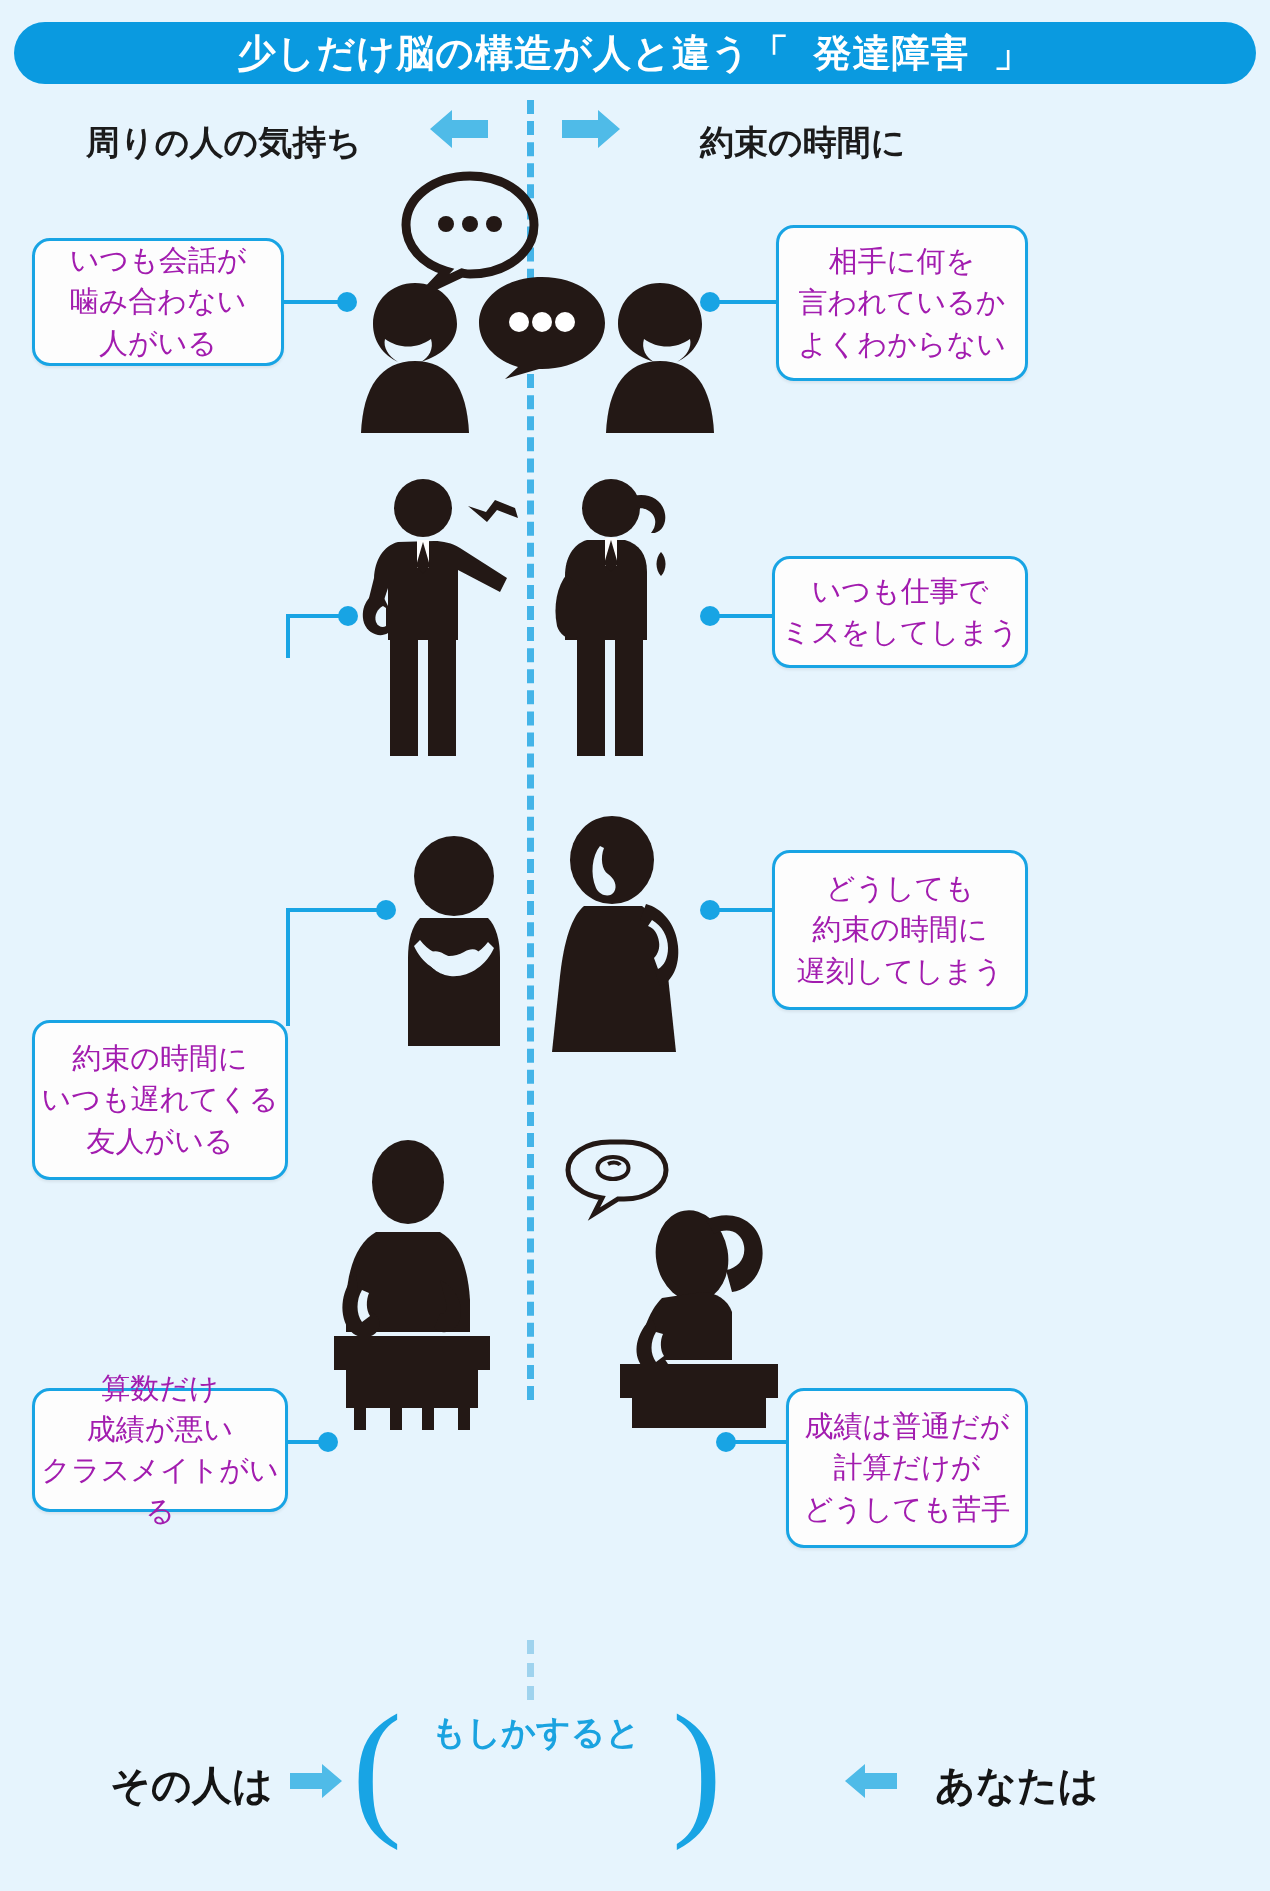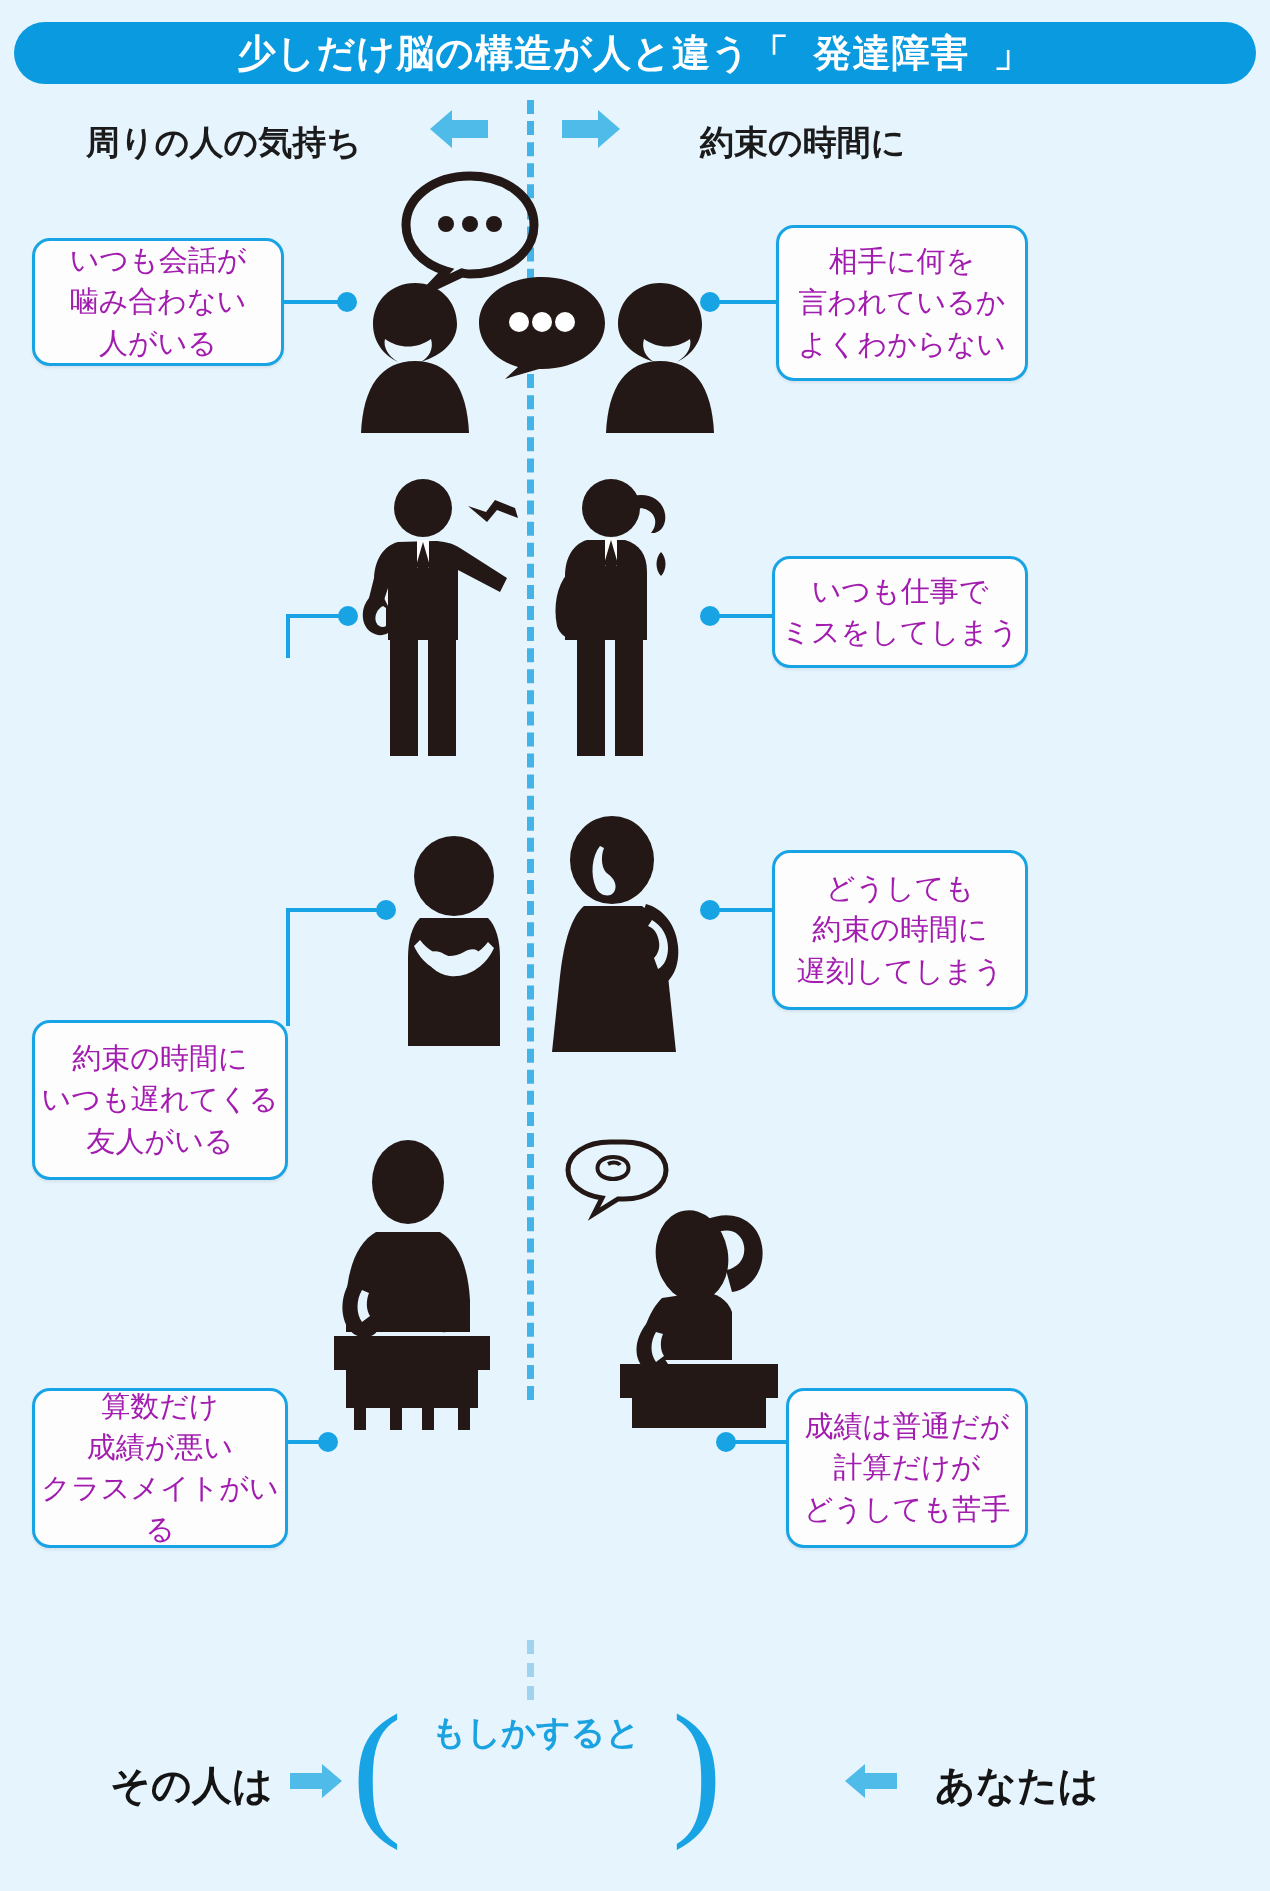--- a/index.html
+++ b/index.html
@@ -269,21 +269,21 @@
       <ellipse cx="136" cy="128" rx="36" ry="46" transform="rotate(-10 136 128)" fill="#231815"></ellipse>
       <path d="M150 92 C176 80 202 92 206 118 C210 142 194 162 176 164 L170 142 C182 140 190 130 188 118 C186 104 172 98 158 106 Z" fill="#231815"></path>
       <path d="M106 170 C92 184 84 208 84 232 L176 232 L176 184 C172 172 160 164 146 164 Z" fill="#231815"></path>
       <path d="M96 190 C80 204 76 226 86 238 C94 248 108 246 112 236 L104 224 C98 220 96 210 100 200 Z" fill="#231815"></path>
       <path d="M100 204 C94 214 94 226 100 234 L108 228 C104 222 104 212 107 206 Z" fill="#e6f4fd"></path>
       <rect x="64" y="236" width="158" height="34" fill="#231815"></rect>
       <rect x="76" y="270" width="134" height="30" fill="#231815"></rect>
     </svg>
   </div>
 
-  <div class="callout" style="left:32px;top:1388px;width:256px;height:160px;">
+  <div class="callout" style="left:32px;top:1388px;width:256px;height:124px;">
     <div class="txt">算数だけ
 成績が悪い
 クラスメイトがいる</div>
   </div>
   <div class="conn" style="left:288px;top:1440px;width:42px;"></div>
   <div class="dot" style="left:318px;top:1432px;"></div>
 
   <div class="callout" style="left:786px;top:1388px;width:242px;height:160px;">
     <div class="txt">成績は普通だが
 計算だけが

